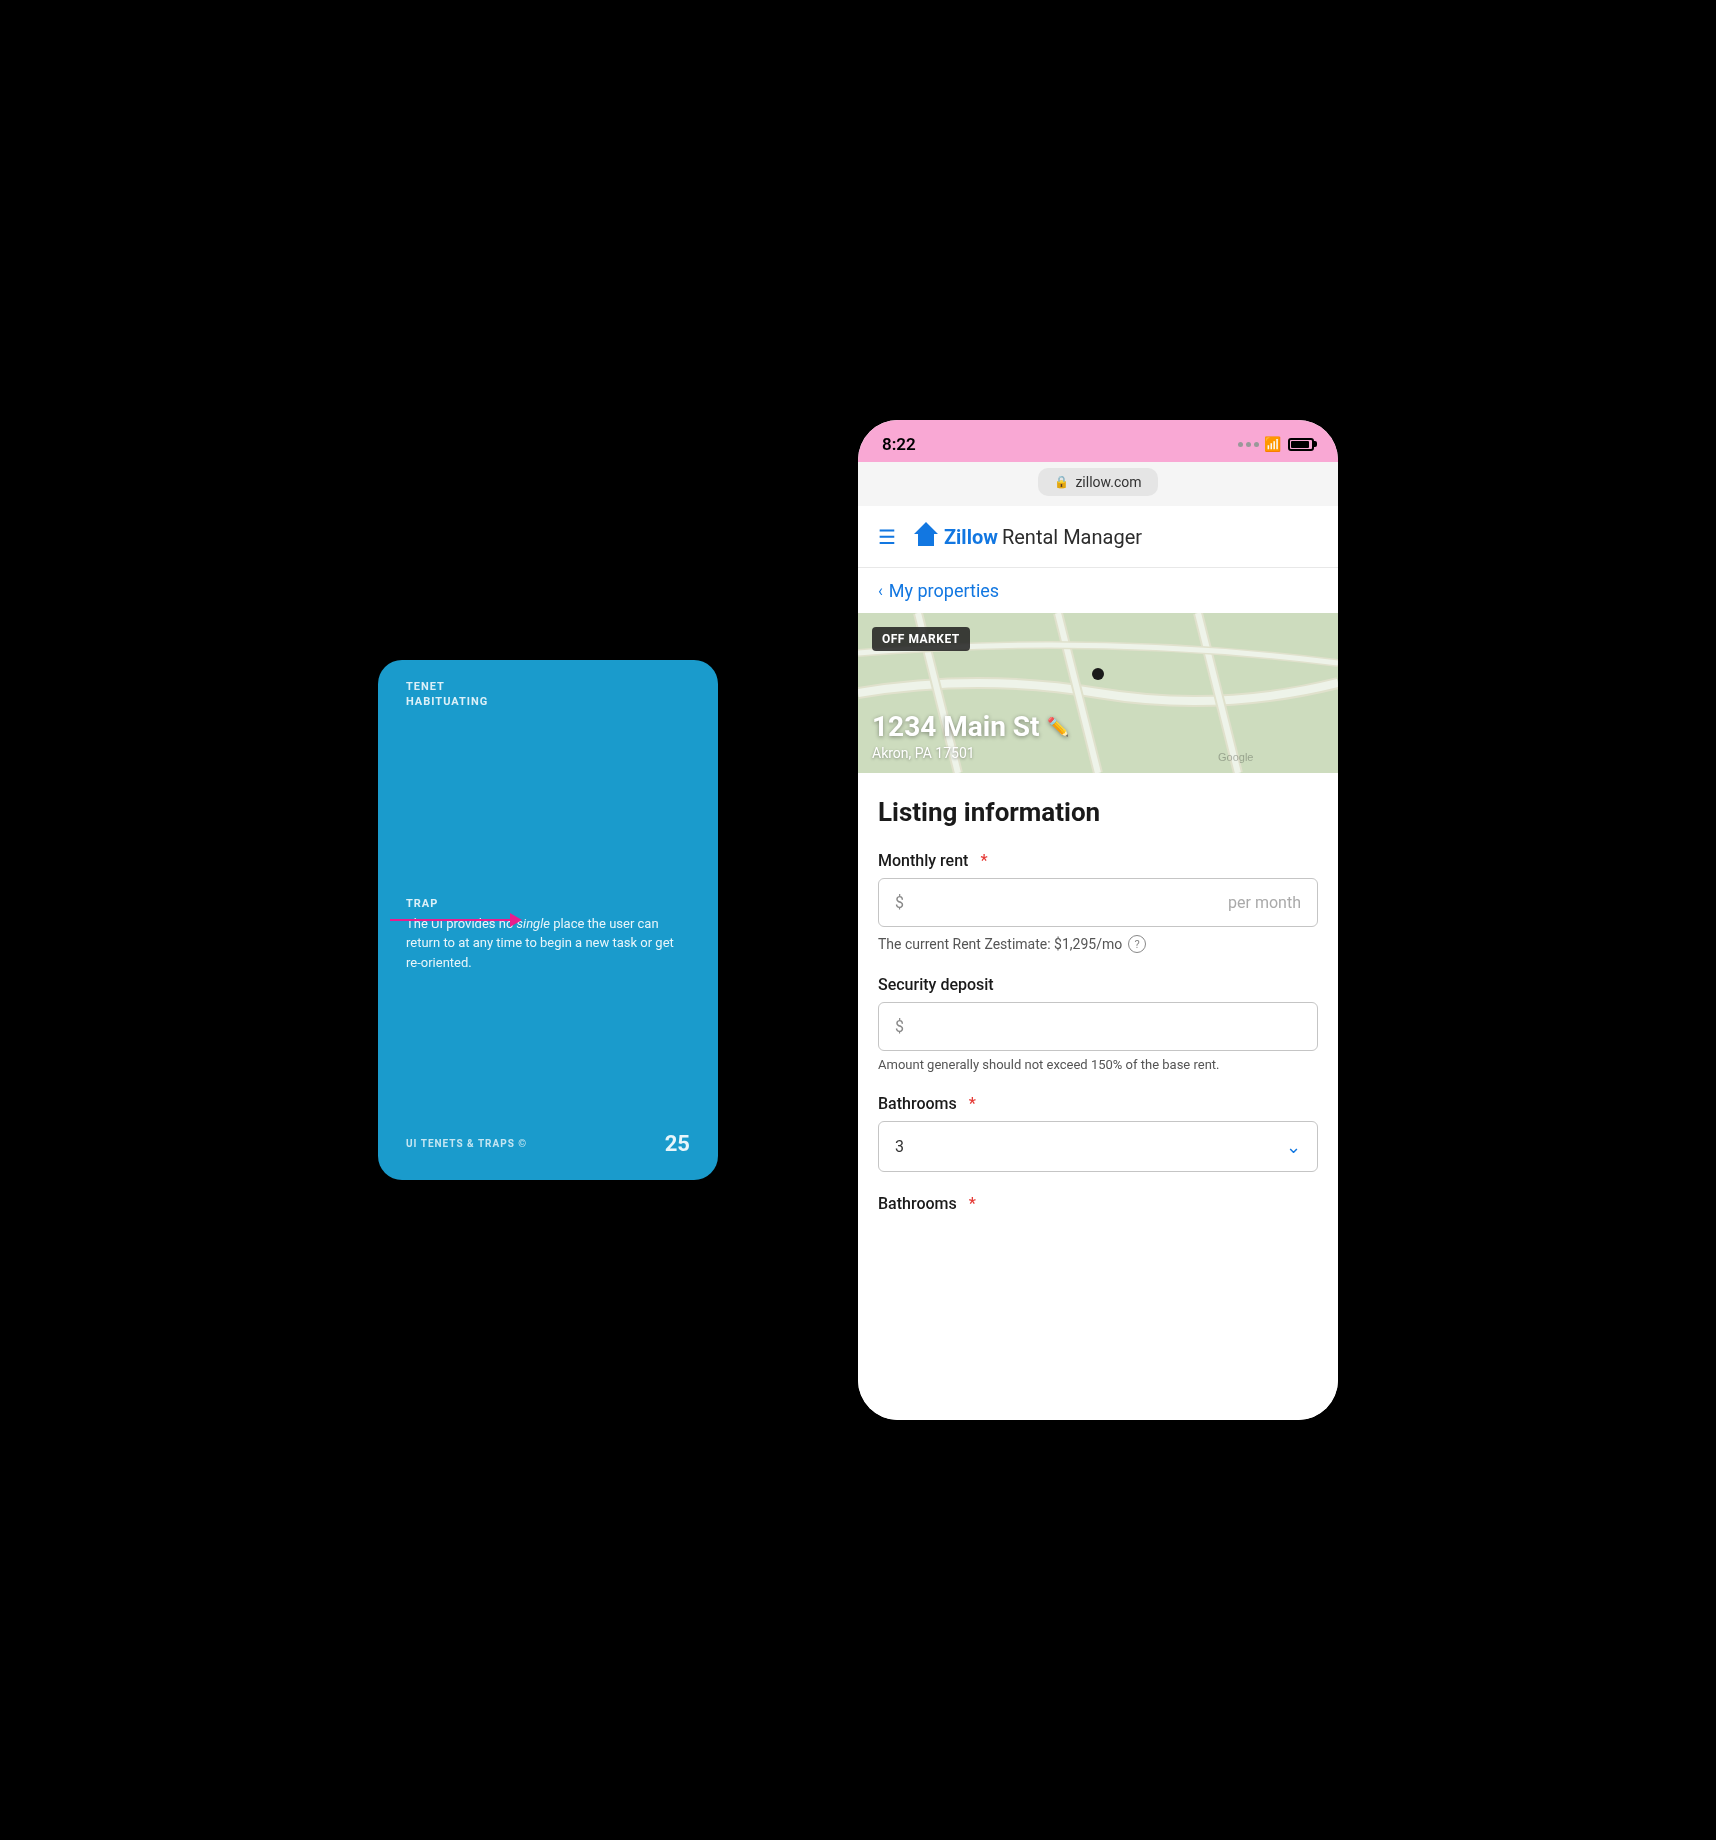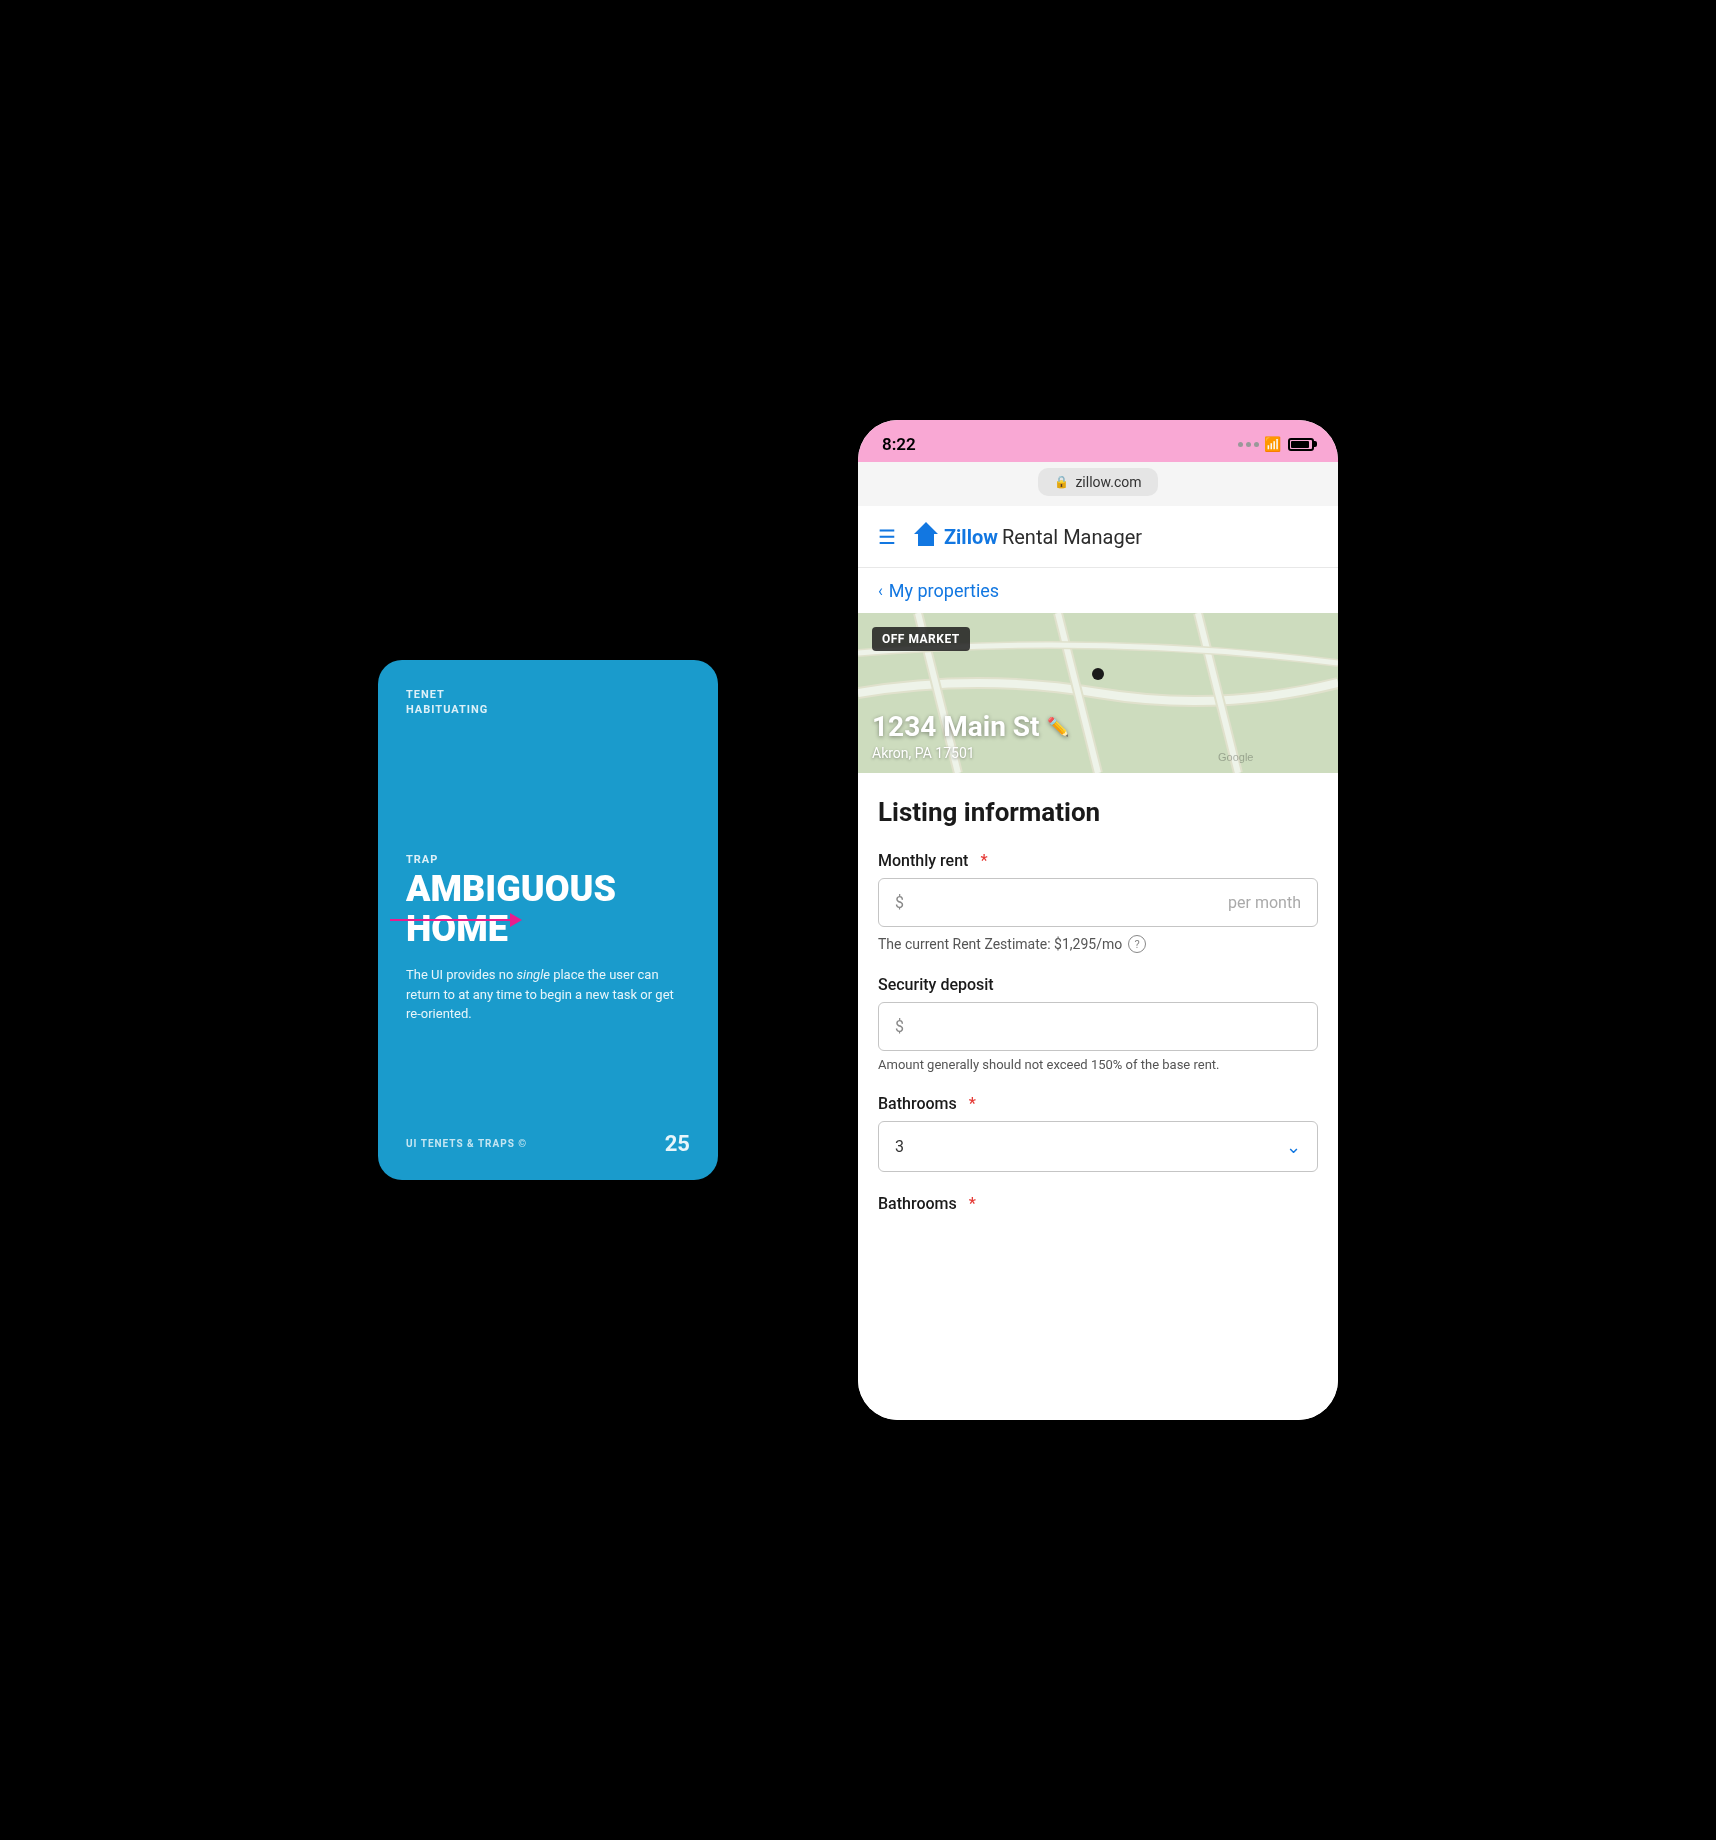--- a/index.html
+++ b/index.html
@@ -14,21 +14,21 @@
       position: relative;
       overflow: hidden;
     }
 
     
     .left-card {
       width: 340px;
       height: 520px;
       background: #1a9bcc;
       border-radius: 24px;
-      padding: 28px 28px 24px 28px;
+      padding: 20px 28px 24px 28px;
       display: flex;
       flex-direction: column;
       justify-content: space-between;
       position: relative;
       margin-right: 60px;
       flex-shrink: 0;
     }
     .card-top-labels {
       display: flex;
       flex-direction: column;
@@ -507,21 +507,20 @@
 </head>
 <body>
 
 <div class="left-card">
   <div class="card-top-labels">
     <span class="card-label-tenet">TENET</span>
     <span class="card-label-habituating">HABITUATING</span>
   </div>
   <div class="card-main-content">
     <div class="card-trap-label">TRAP</div>
-    <div class="card-title">AMBIGUOUS HOME</div>
     <div class="card-description">
       The UI provides no <em>single</em> place the user can return to at any time to begin a new task or get re-oriented.
     </div>
   </div>
   <div class="card-footer">
     <span class="card-footer-left">UI TENETS &amp; TRAPS ©</span>
     <span class="card-footer-right">25</span>
   </div>
 </div>
 

